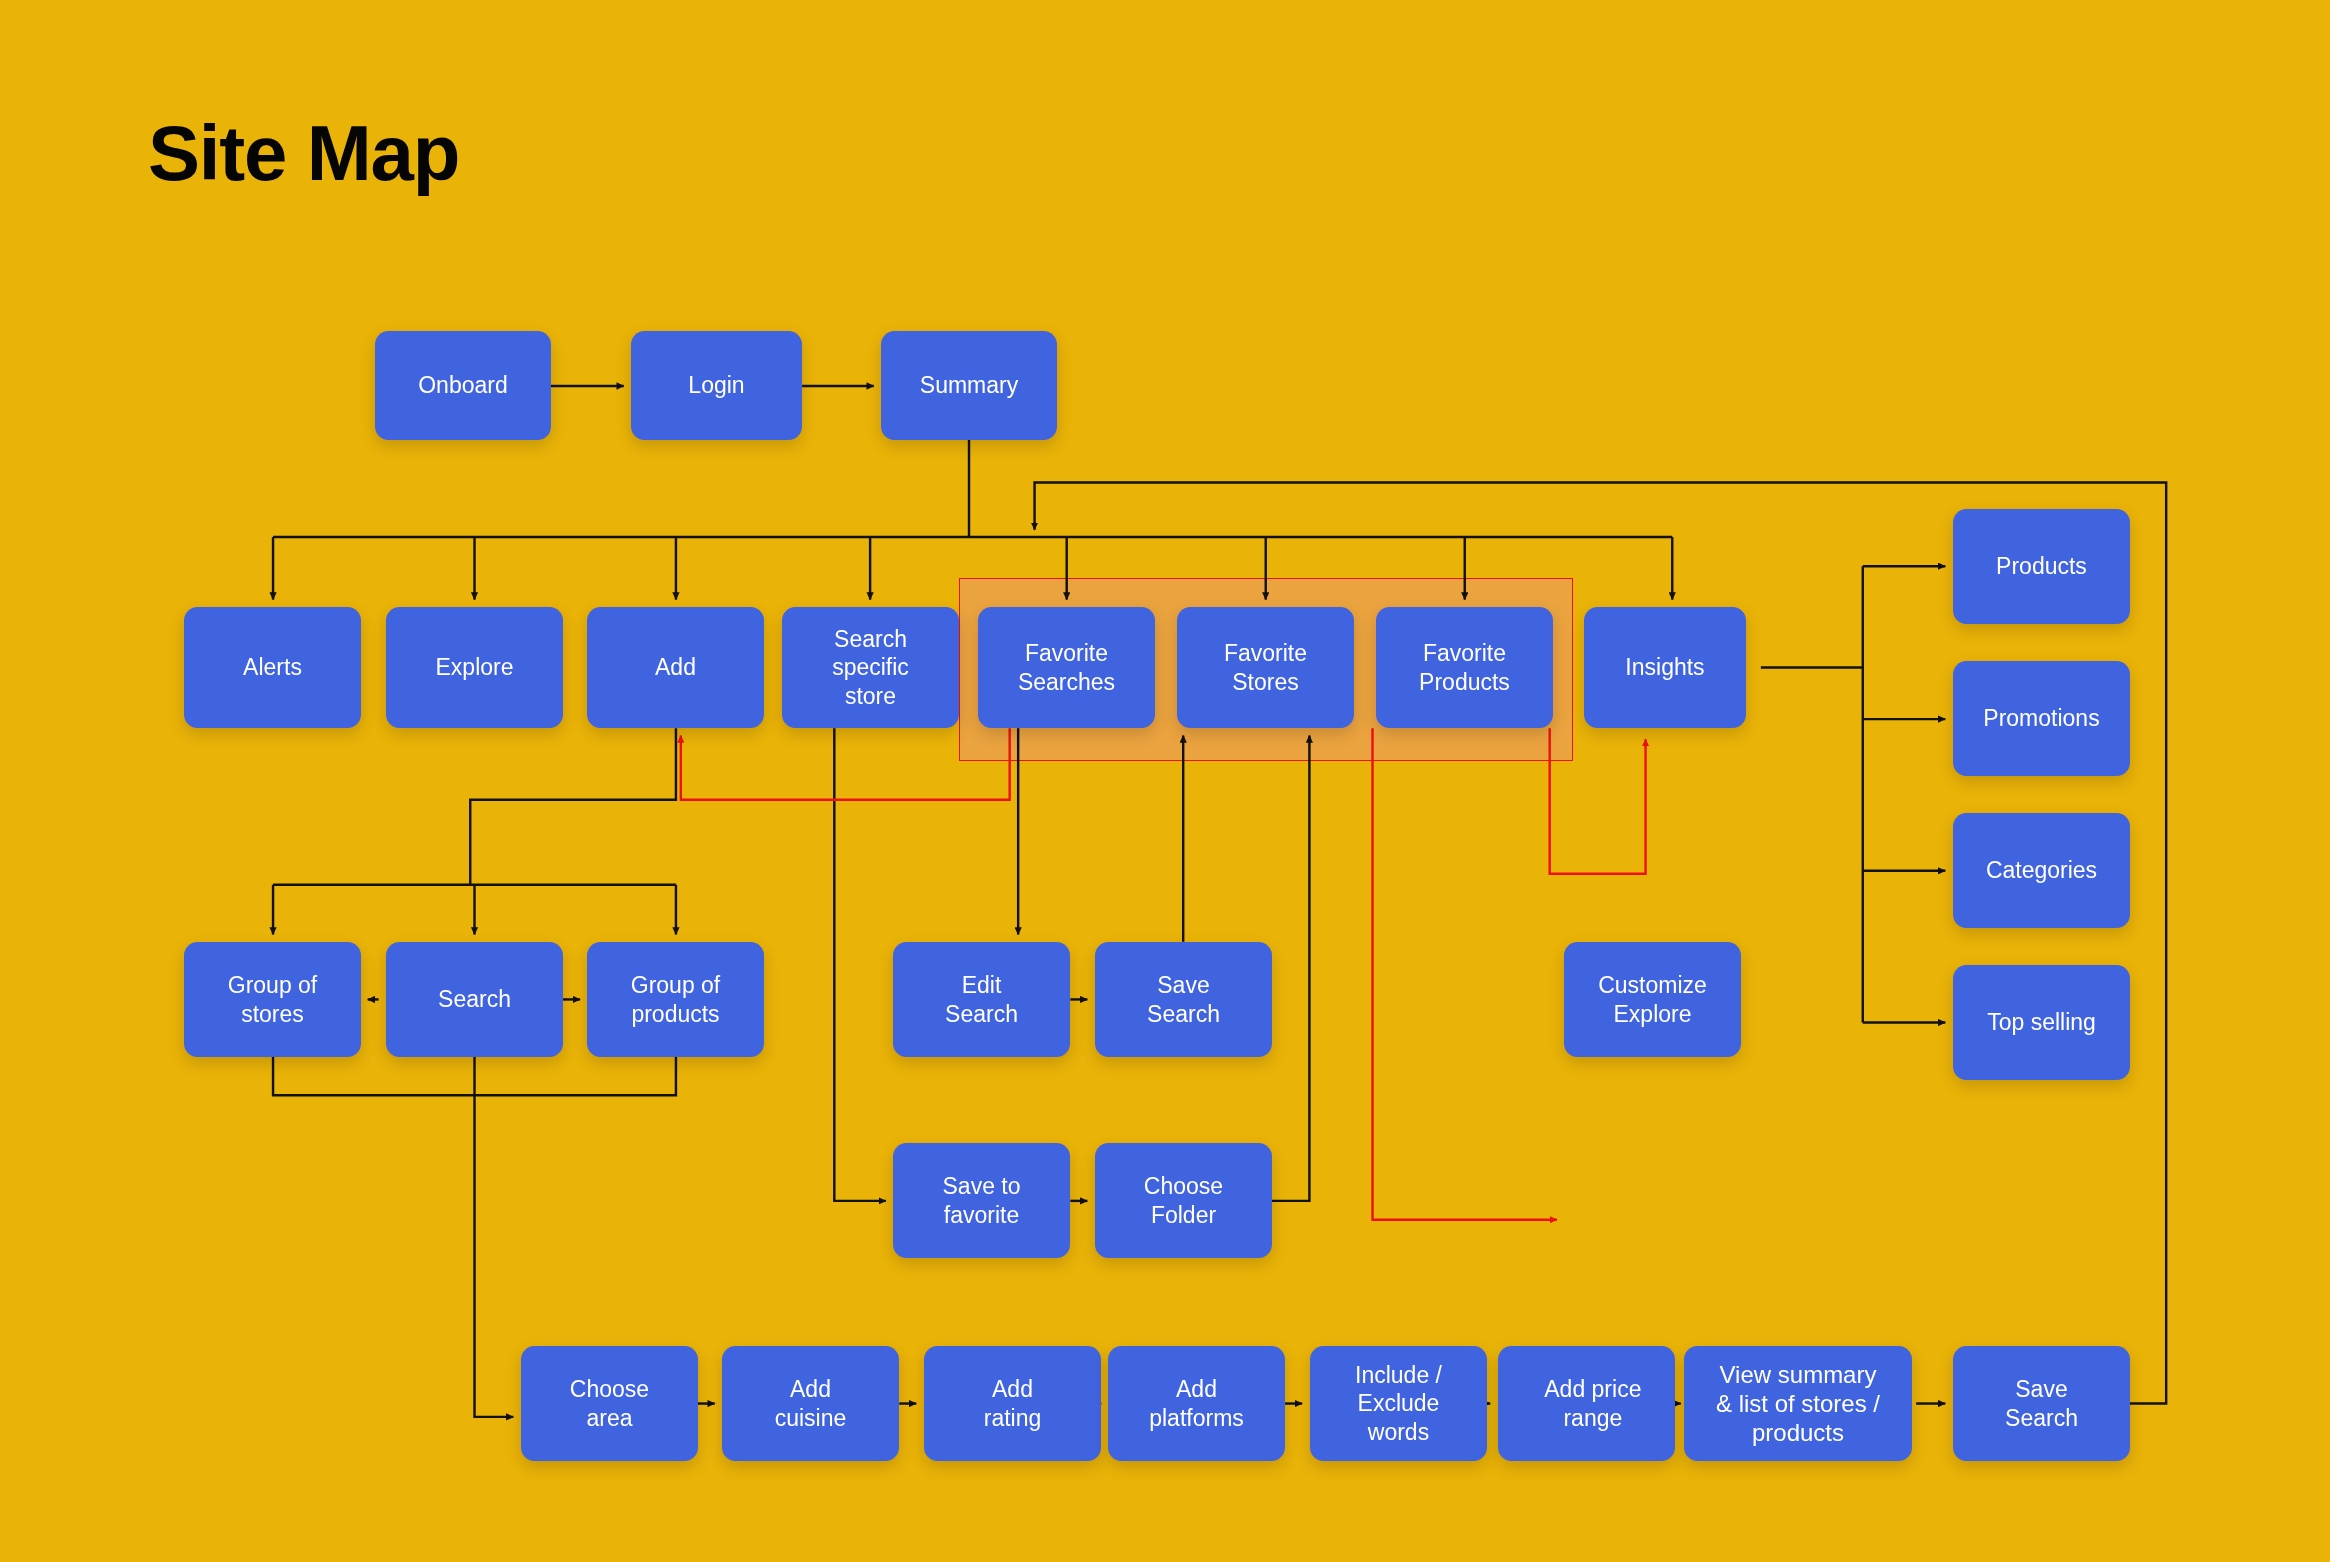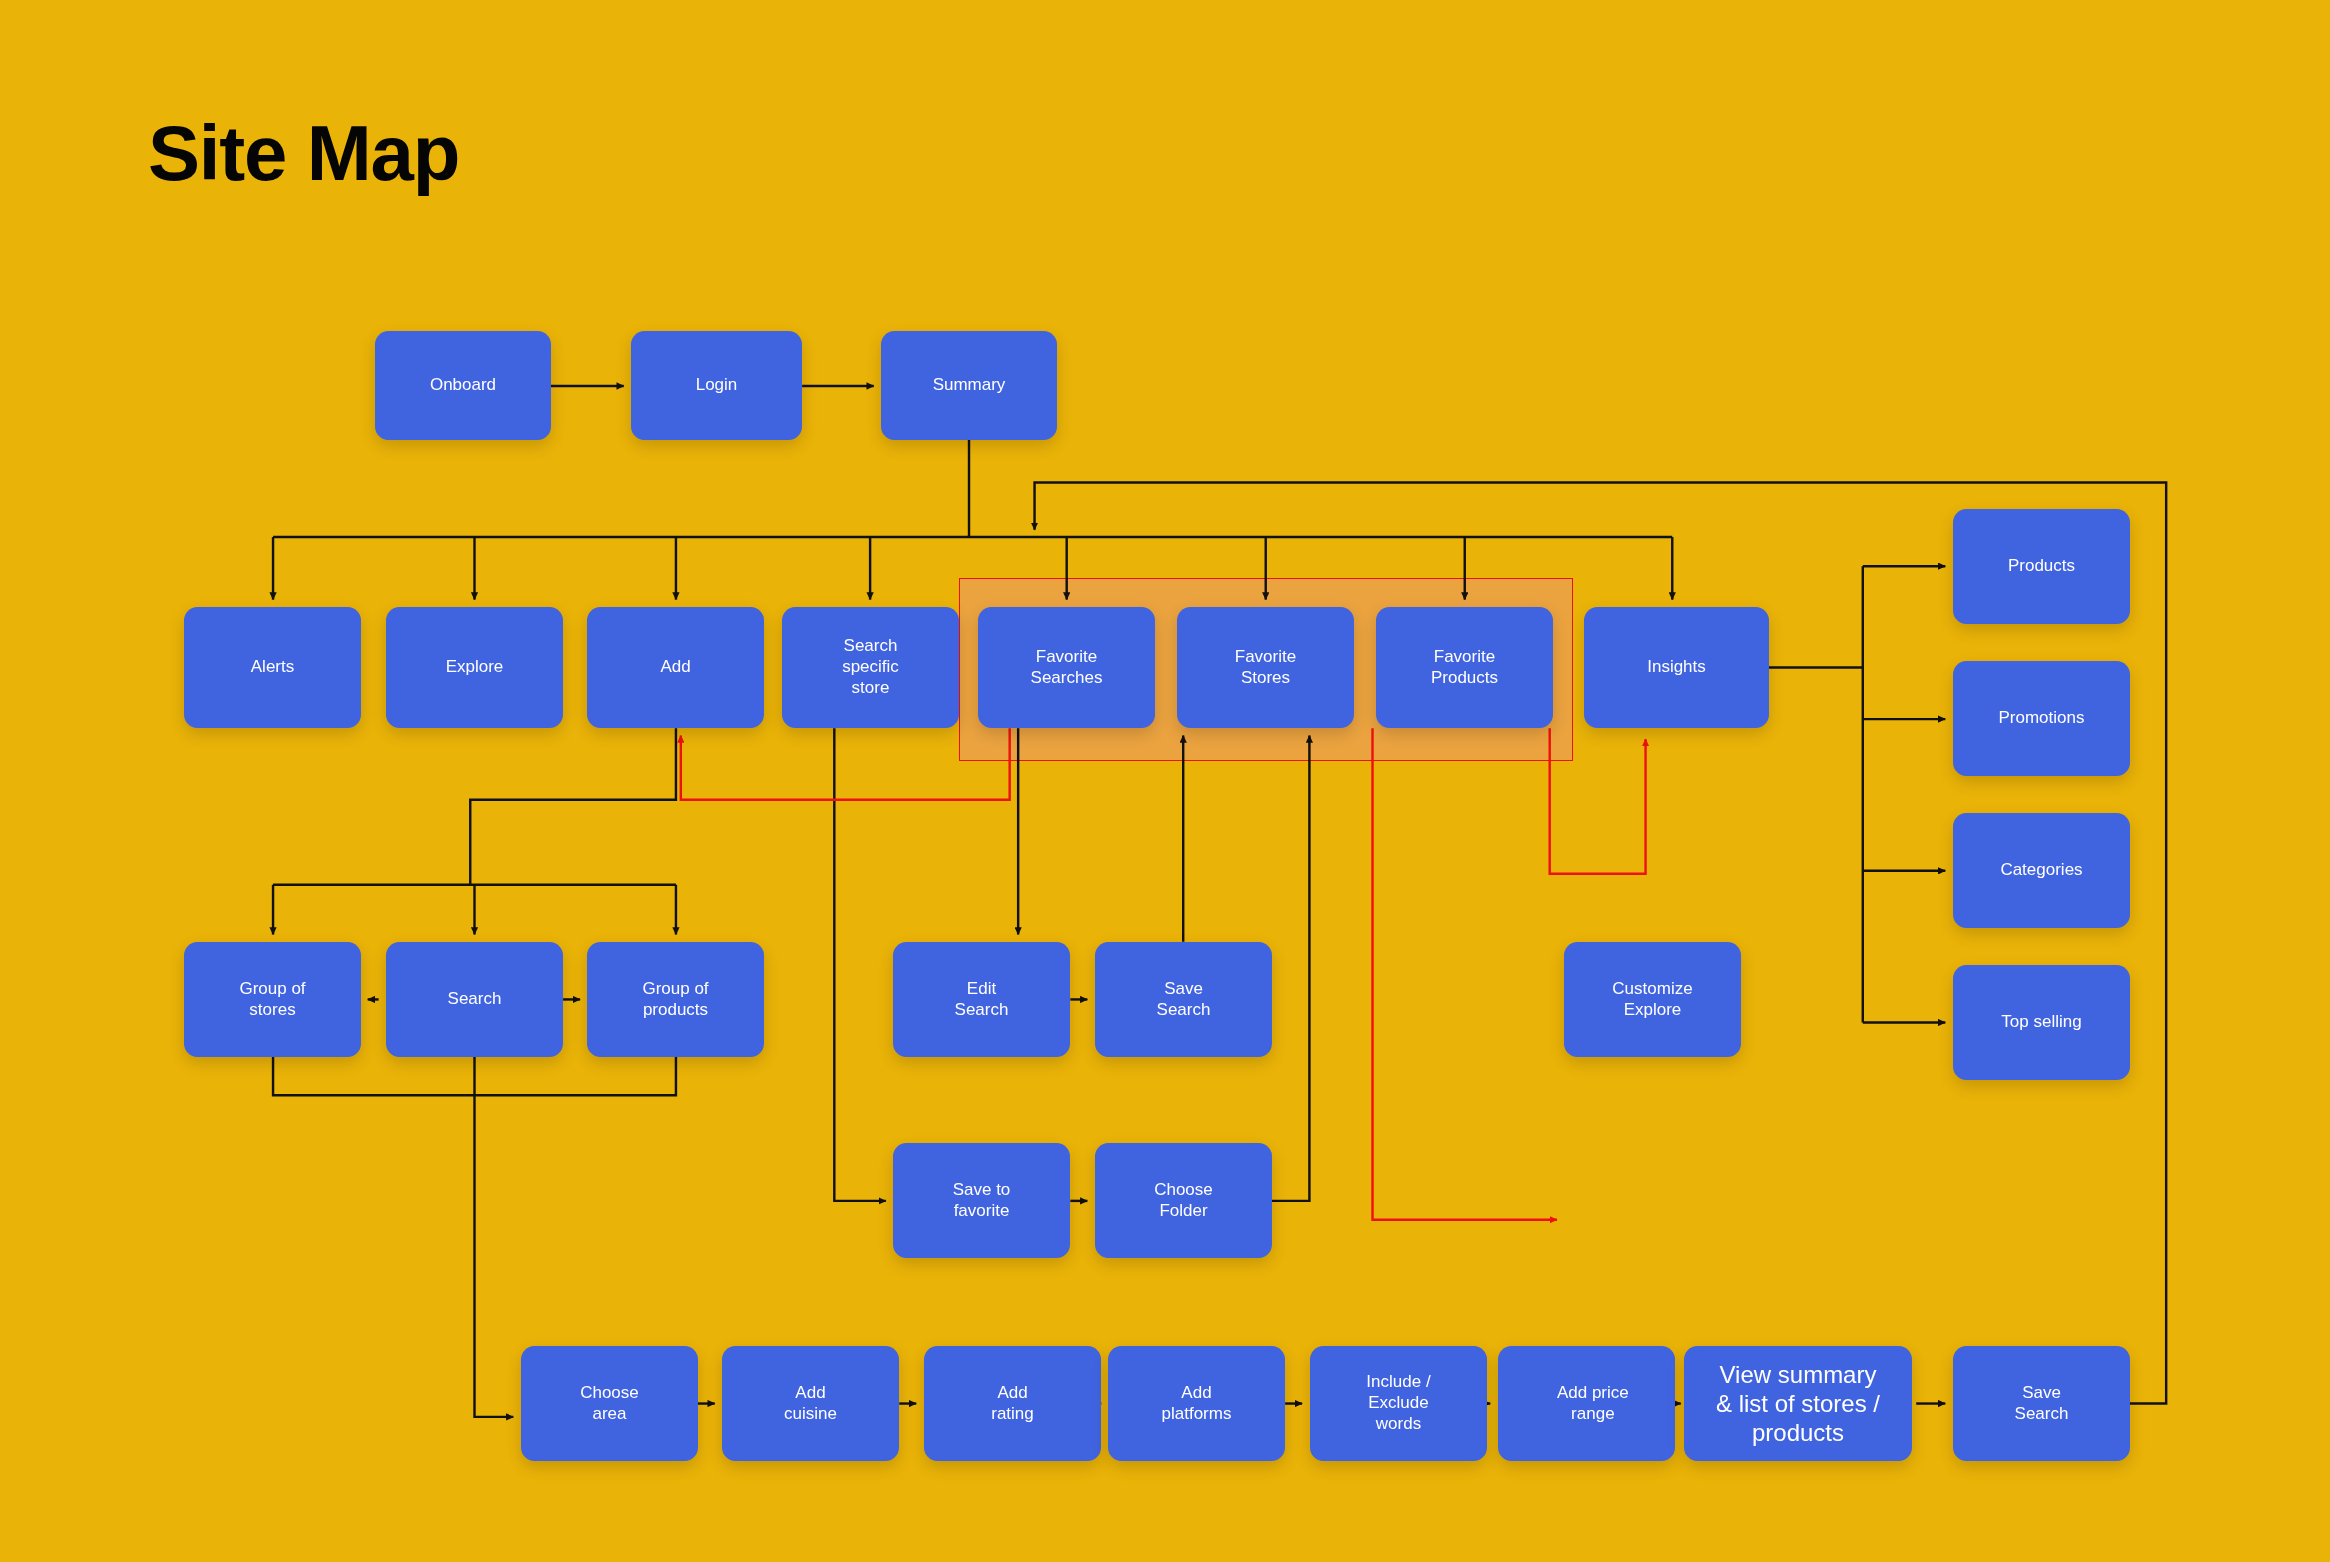--- a/index.html
+++ b/index.html
@@ -50,21 +50,21 @@
     position: absolute;
     box-sizing: border-box;
     background: #4063e0;
     color: #ffffff;
     border-radius: 13.4px;
     display: flex;
     align-items: center;
     justify-content: center;
     text-align: center;
     font-family: "Liberation Sans", sans-serif;
-    font-size: 17px;
+    font-size: 23px;
     line-height: 1.22;
     padding: 3.6px 7.3px;
     box-shadow: 0 6px 16px rgba(0,0,0,0.16);
     white-space: pre-line;
   }
   .node.wide-text { font-size: 24px; }
 </style>
 </head>
 <body>
 
@@ -180,21 +180,21 @@
   <div class="node" style="left:587px;  top:607px; width:177px; height:121px;"><span>Add</span></div>
   <div class="node" style="left:782px; top:607px; width:177px; height:121px;"><span>Search
 specific
 store</span></div>
   <div class="node" style="left:978px; top:607px; width:177px; height:121px;"><span>Favorite
 Searches</span></div>
   <div class="node" style="left:1177px; top:607px; width:177px; height:121px;"><span>Favorite
 Stores</span></div>
   <div class="node" style="left:1376px; top:607px; width:177px; height:121px;"><span>Favorite
 Products</span></div>
-  <div class="node" style="left:1584px; top:607px; width:185px; height:121px;"><span>Insights</span></div>
+  <div class="node" style="left:1584px; top:607px; width:162px; height:121px;"><span>Insights</span></div>
 
   <div class="node" style="left:1953px; top:509px;  width:177px; height:115px;"><span>Products</span></div>
   <div class="node" style="left:1953px; top:661px; width:177px; height:115px;"><span>Promotions</span></div>
   <div class="node" style="left:1953px; top:813px; width:177px; height:115px;"><span>Categories</span></div>
   <div class="node" style="left:1953px; top:965px; width:177px; height:115px;"><span>Top selling</span></div>
 
   <div class="node" style="left:184px;  top:942px; width:177px; height:115px;"><span>Group of
 stores</span></div>
   <div class="node" style="left:386px;  top:942px; width:177px; height:115px;"><span>Search</span></div>
   <div class="node" style="left:587px;  top:942px; width:177px; height:115px;"><span>Group of

